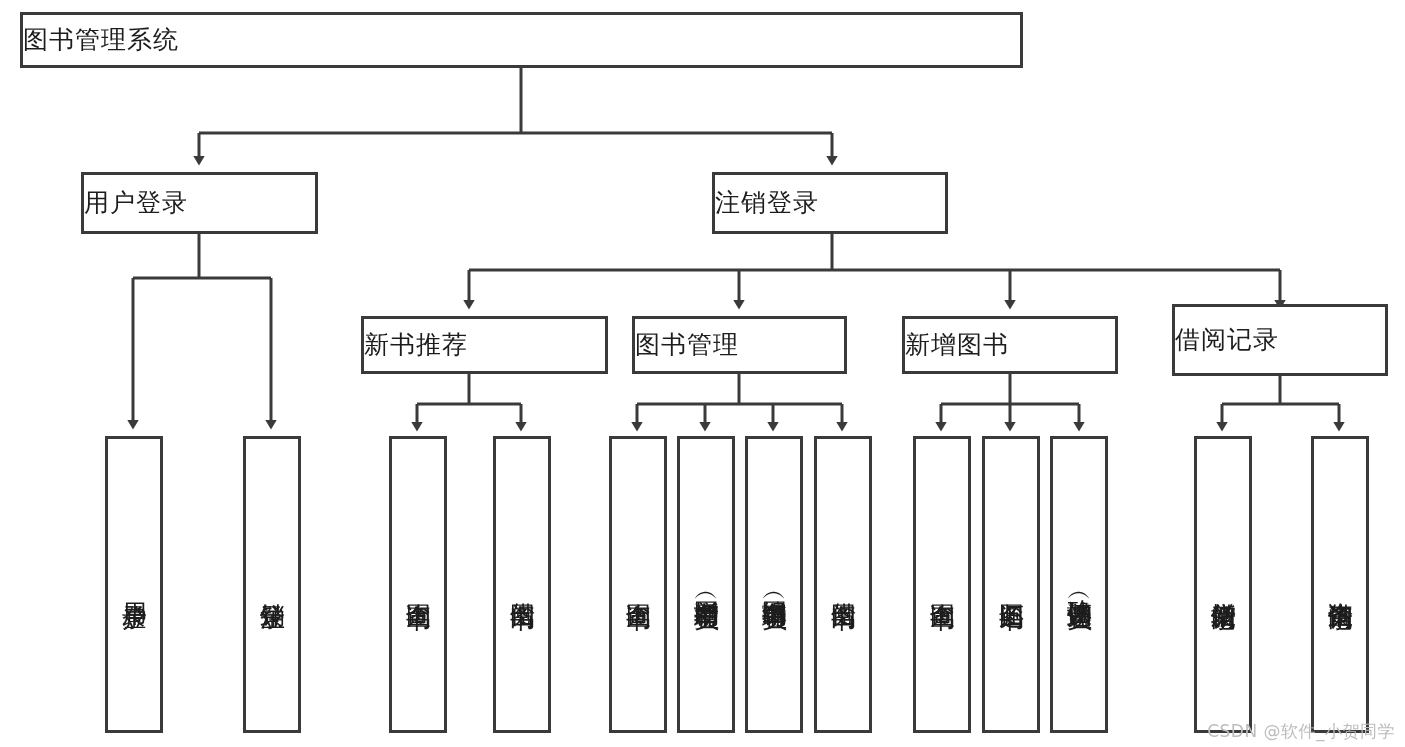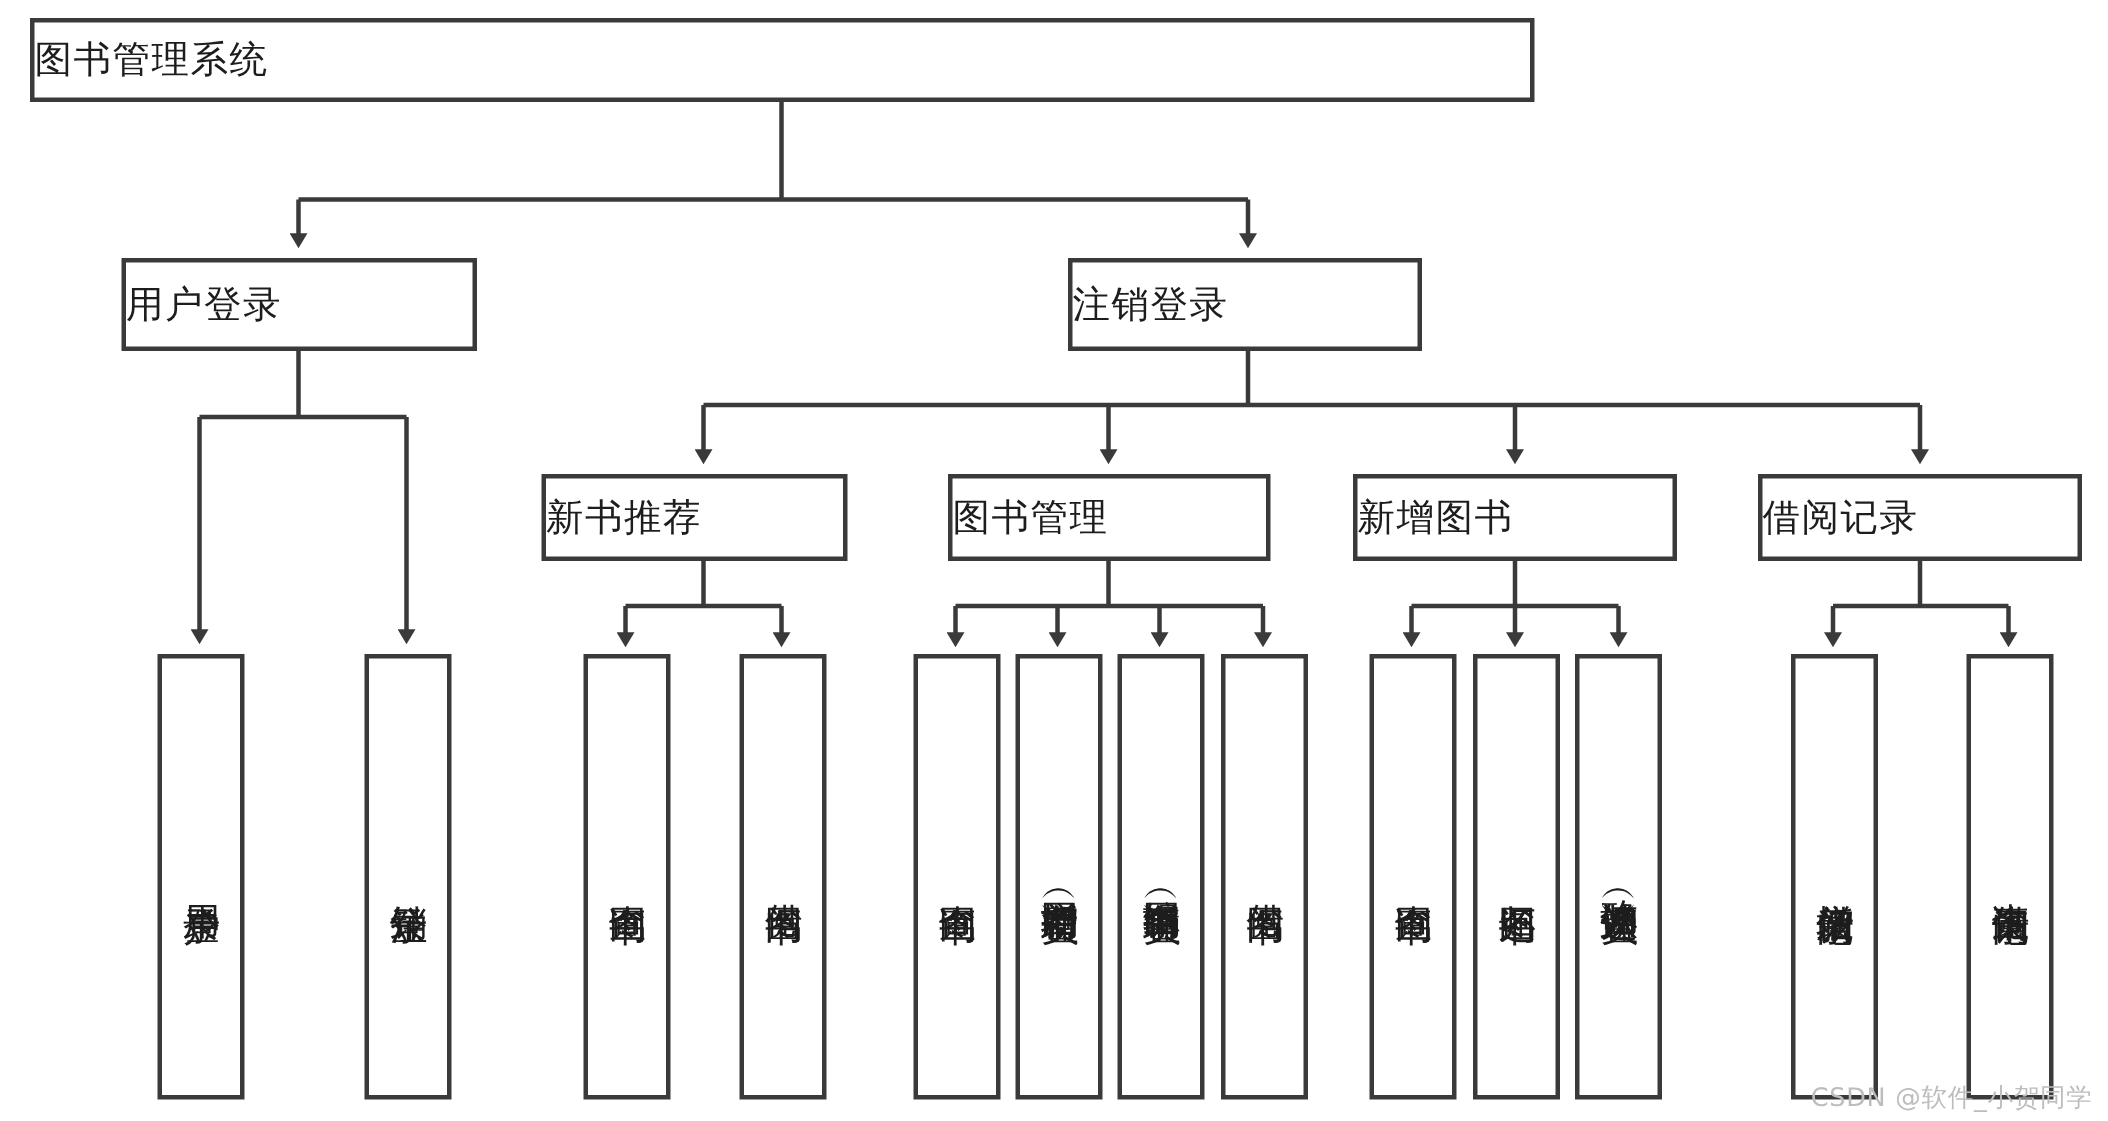--- a/index.html
+++ b/index.html
@@ -134,30 +134,30 @@
     <span class="label">图书管理系统</span>
   </div>
 
   <div class="node horiz" style="left:81px; top:172px; width:237px; height:62px;">
     <span class="label">用户登录</span>
   </div>
   <div class="node horiz" style="left:712px; top:172px; width:236px; height:62px;">
     <span class="label">注销登录</span>
   </div>
 
-  <div class="node horiz" style="left:361px; top:316px; width:204px; height:58px;">
+  <div class="node horiz" style="left:361px; top:316px; width:247px; height:58px;">
     <span class="label">新书推荐</span>
   </div>
   <div class="node horiz" style="left:632px; top:316px; width:215px; height:58px;">
     <span class="label">图书管理</span>
   </div>
   <div class="node horiz" style="left:902px; top:316px; width:216px; height:58px;">
     <span class="label">新增图书</span>
   </div>
-  <div class="node horiz" style="left:1172px; top:316px; width:216px; height:58px;">
+  <div class="node horiz" style="left:1172px; top:304px; width:216px; height:72px;">
     <span class="label">借阅记录</span>
   </div>
 
   <div class="node vert" style="left:105px; top:436px; width:58px; height:297px;">
     <span class="label">用户登录</span>
   </div>
   <div class="node vert" style="left:243px; top:436px; width:58px; height:297px;">
     <span class="label">注销登录</span>
   </div>
 

